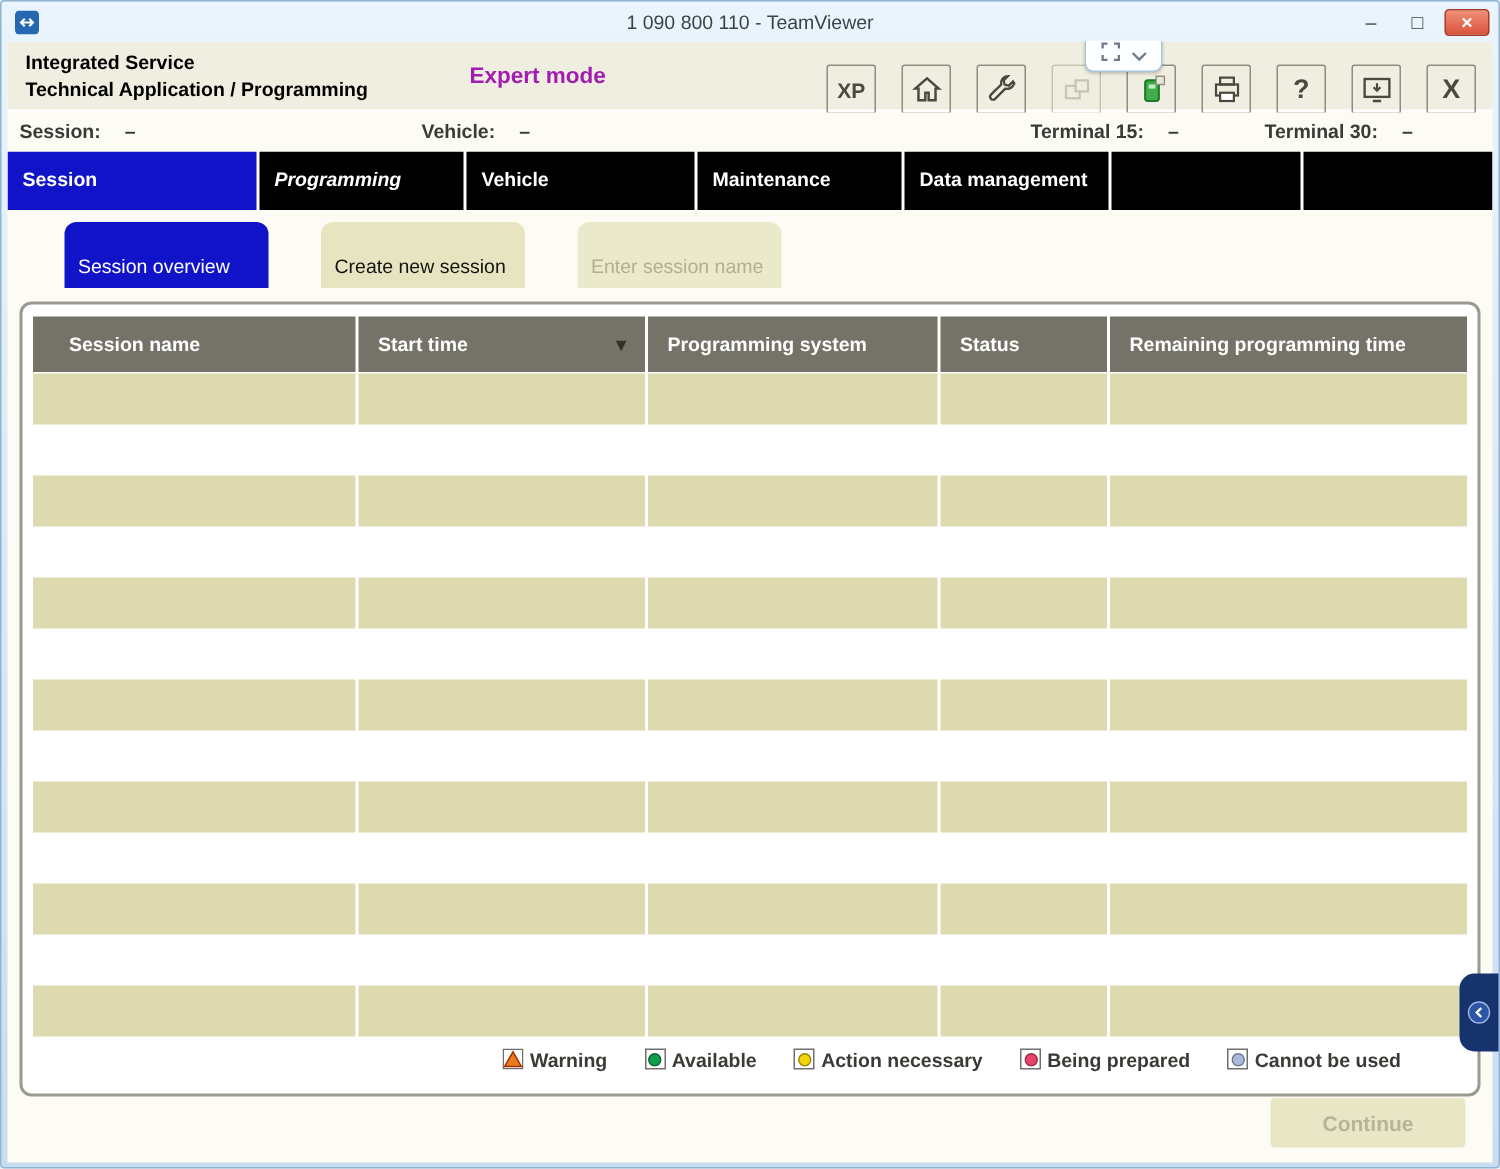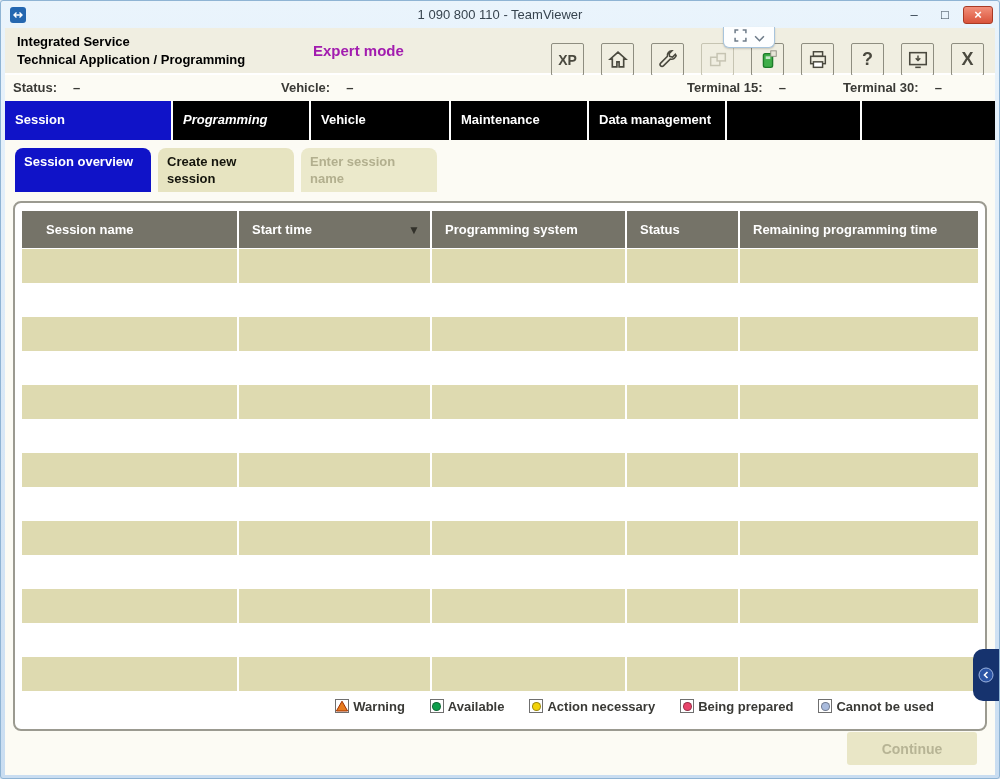--- a/index.html
+++ b/index.html
@@ -48,29 +48,29 @@
   .status-item:nth-child(4){left:838px;}
 
   
   .nav-tabs{height:39px;display:flex;gap:2px;background:#ffffff;}
   .nav-tab{background:#000;color:#fff;font-size:13px;font-weight:bold;display:flex;
     align-items:center;padding-left:10px;}
   .nav-tab span{line-height:1.25;}
   .nav-tab.active{background:#1013c8;}
   .nav-tab:nth-child(1){width:166px;}
   .nav-tab:nth-child(2){width:136px;font-style:italic;}
-  .nav-tab:nth-child(3){width:138px;}
+  .nav-tab:nth-child(3){width:152px;}
   .nav-tab:nth-child(4){width:136px;}
   .nav-tab:nth-child(5){width:136px;}
   .nav-tab:nth-child(6),.nav-tab:nth-child(7){flex:1;}
 
   
   .sub-tabs{margin:8px 0 0 10px;display:flex;gap:7px;height:44px;}
-  .sub-tab{width:136px;border-radius:8px 8px 0 0;padding:6px 9px;font-size:13px;
-    font-weight:bold;line-height:1.3;}
+  .sub-tab{width:136px;border-radius:8px 8px 0 0;padding:22px 9px;font-size:13px;
+    font-weight:normal;line-height:1.3;margin-left:28px;}
   .sub-tab.active{background:#1013c8;color:#fff;}
   .sub-tab.default{background:#e7e4c1;color:#14140c;}
   .sub-tab.disabled{background:#ebe9cb;color:#b2af8e;}
 
   
   .content-panel{margin:9px 8px 0;height:530px;border:2px solid #9b9a90;border-radius:8px;
     background:#fff;padding:8px 7px;}
   .t-head,.t-row{display:grid;grid-template-columns:215px 191px 193px 111px 1fr;gap:2px;}
   .th-cell{background:#757368;color:#fff;font-size:13px;font-weight:bold;height:37px;
     display:flex;align-items:center;padding-left:13px;}
@@ -195,21 +195,21 @@
             </span>
         </button>
         <button class="tb-btn big-glyph">
           <span>X</span>
         </button>
       </div>
     </div>
 
     <div class="status-row">
         <span class="status-item">
-          <span class="s-label">Status:</span>
+          <span class="s-label">Session:</span>
           <span class="s-value">–</span>
         </span>
         <span class="status-item">
           <span class="s-label">Vehicle:</span>
           <span class="s-value">–</span>
         </span>
         <span class="status-item">
           <span class="s-label">Terminal 15:</span>
           <span class="s-value">–</span>
         </span>

